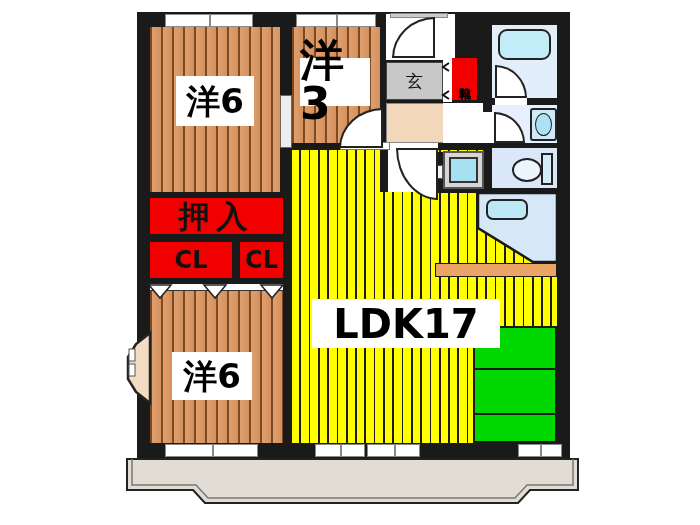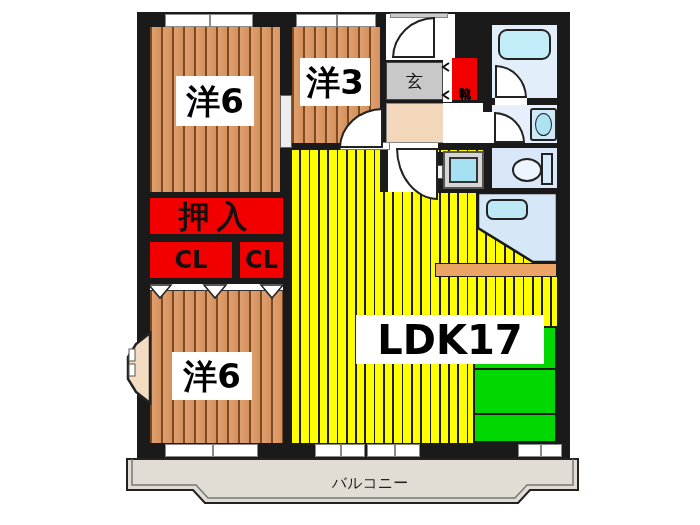--- a/index.html
+++ b/index.html
@@ -122,26 +122,23 @@
     <path d="M204,285 L226,285 L215,298 Z" fill="#fff" stroke="#222" stroke-width="1.5"></path>
     <path d="M261,285 L283,285 L272,298 Z" fill="#fff" stroke="#222" stroke-width="1.5"></path>
 
     <path d="M449,63 L443,67 L449,71" fill="none" stroke="#111" stroke-width="2"></path>
     <path d="M449,91 L443,95 L449,99" fill="none" stroke="#111" stroke-width="2"></path>
   </svg>
 
   <div class="abs lbl" style="left:176px;top:76px;width:78px;height:50px;font-size:34px;">
     <span>洋6</span>
   </div>
-  <div class="abs lbl" style="left:300px;top:58px;width:70px;height:48px;font-size:34px;">
+  <div class="abs lbl" style="left:300px;top:58px;width:70px;height:48px;font-size:44px;">
     <span>洋3</span>
   </div>
   <div class="abs lbl" style="left:172px;top:352px;width:80px;height:48px;font-size:34px;">
     <span>洋6</span>
   </div>
-  <div class="abs lbl" style="left:312px;top:315px;width:188px;height:49px;font-size:40px;margin-left:44px;">
+  <div class="abs lbl" style="left:312px;top:299px;width:188px;height:49px;font-size:40px;">
     <span>LDK17</span>
-  </div>
-  <div class="abs" style="left:290px;top:473px;width:160px;height:20px;display:flex;align-items:center;justify-content:center;font-size:15px;color:#222;">
-    <span>バルコニー</span>
   </div>
 
 </div>
 
 </body></html>

